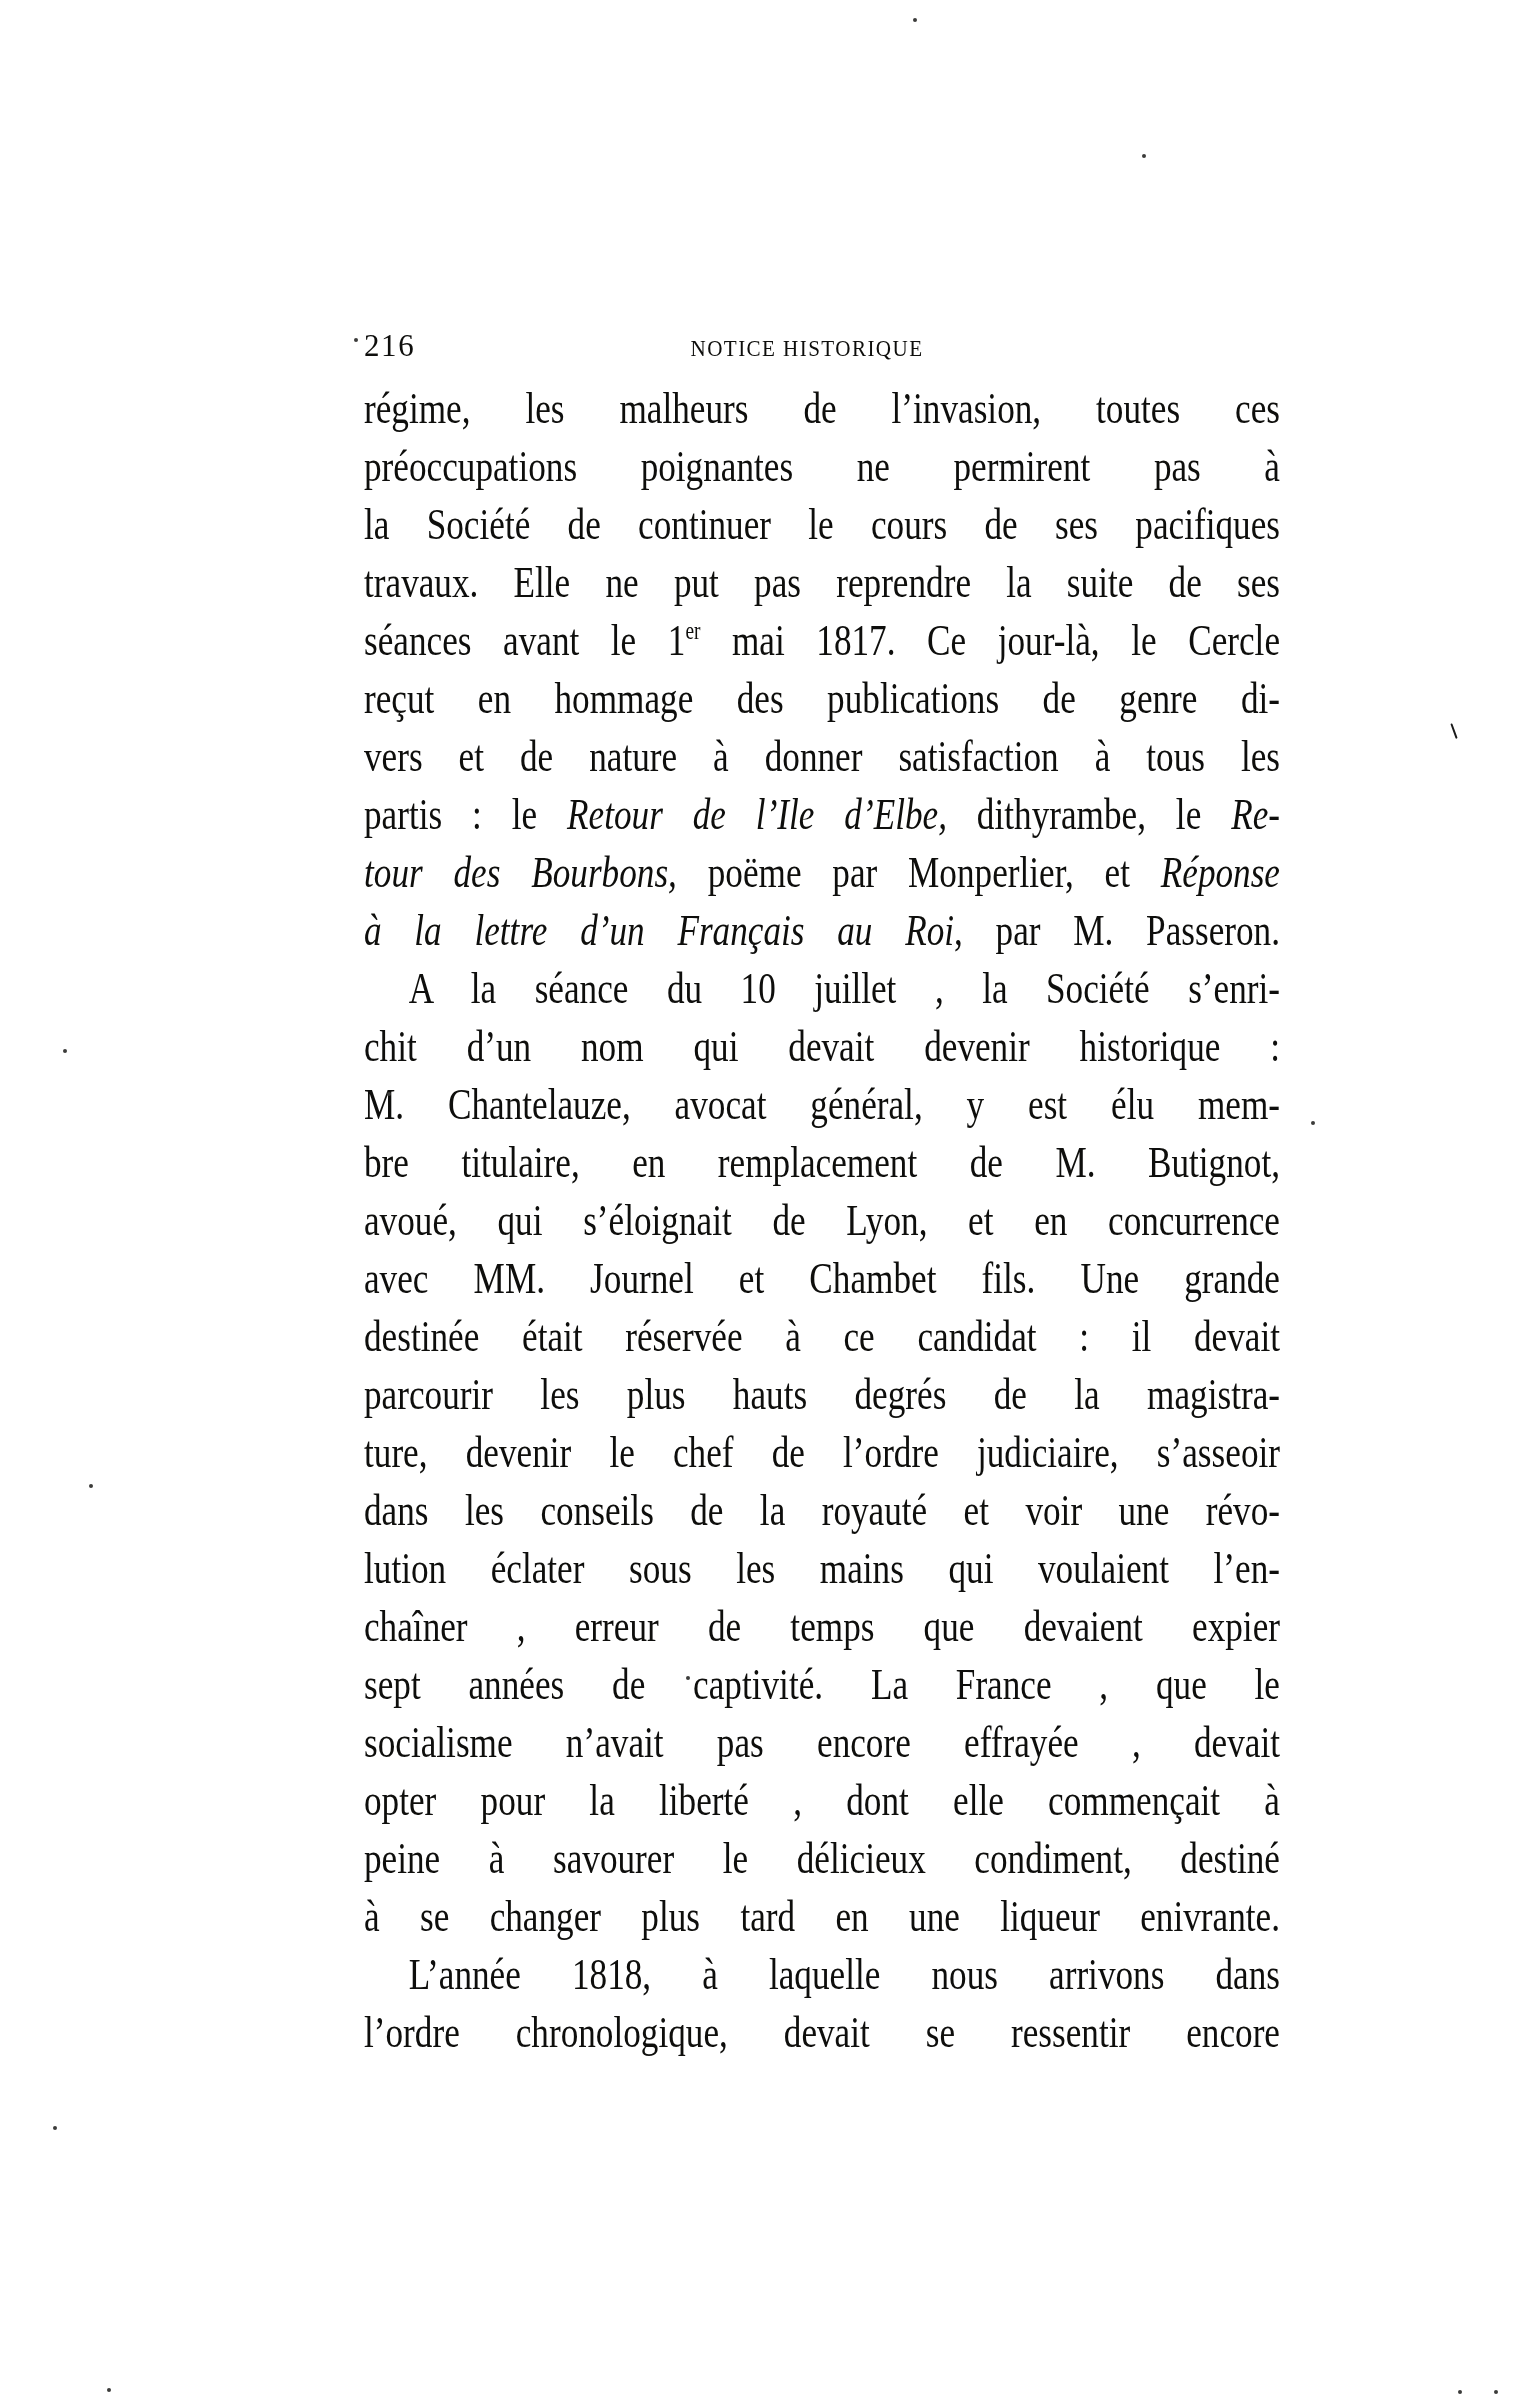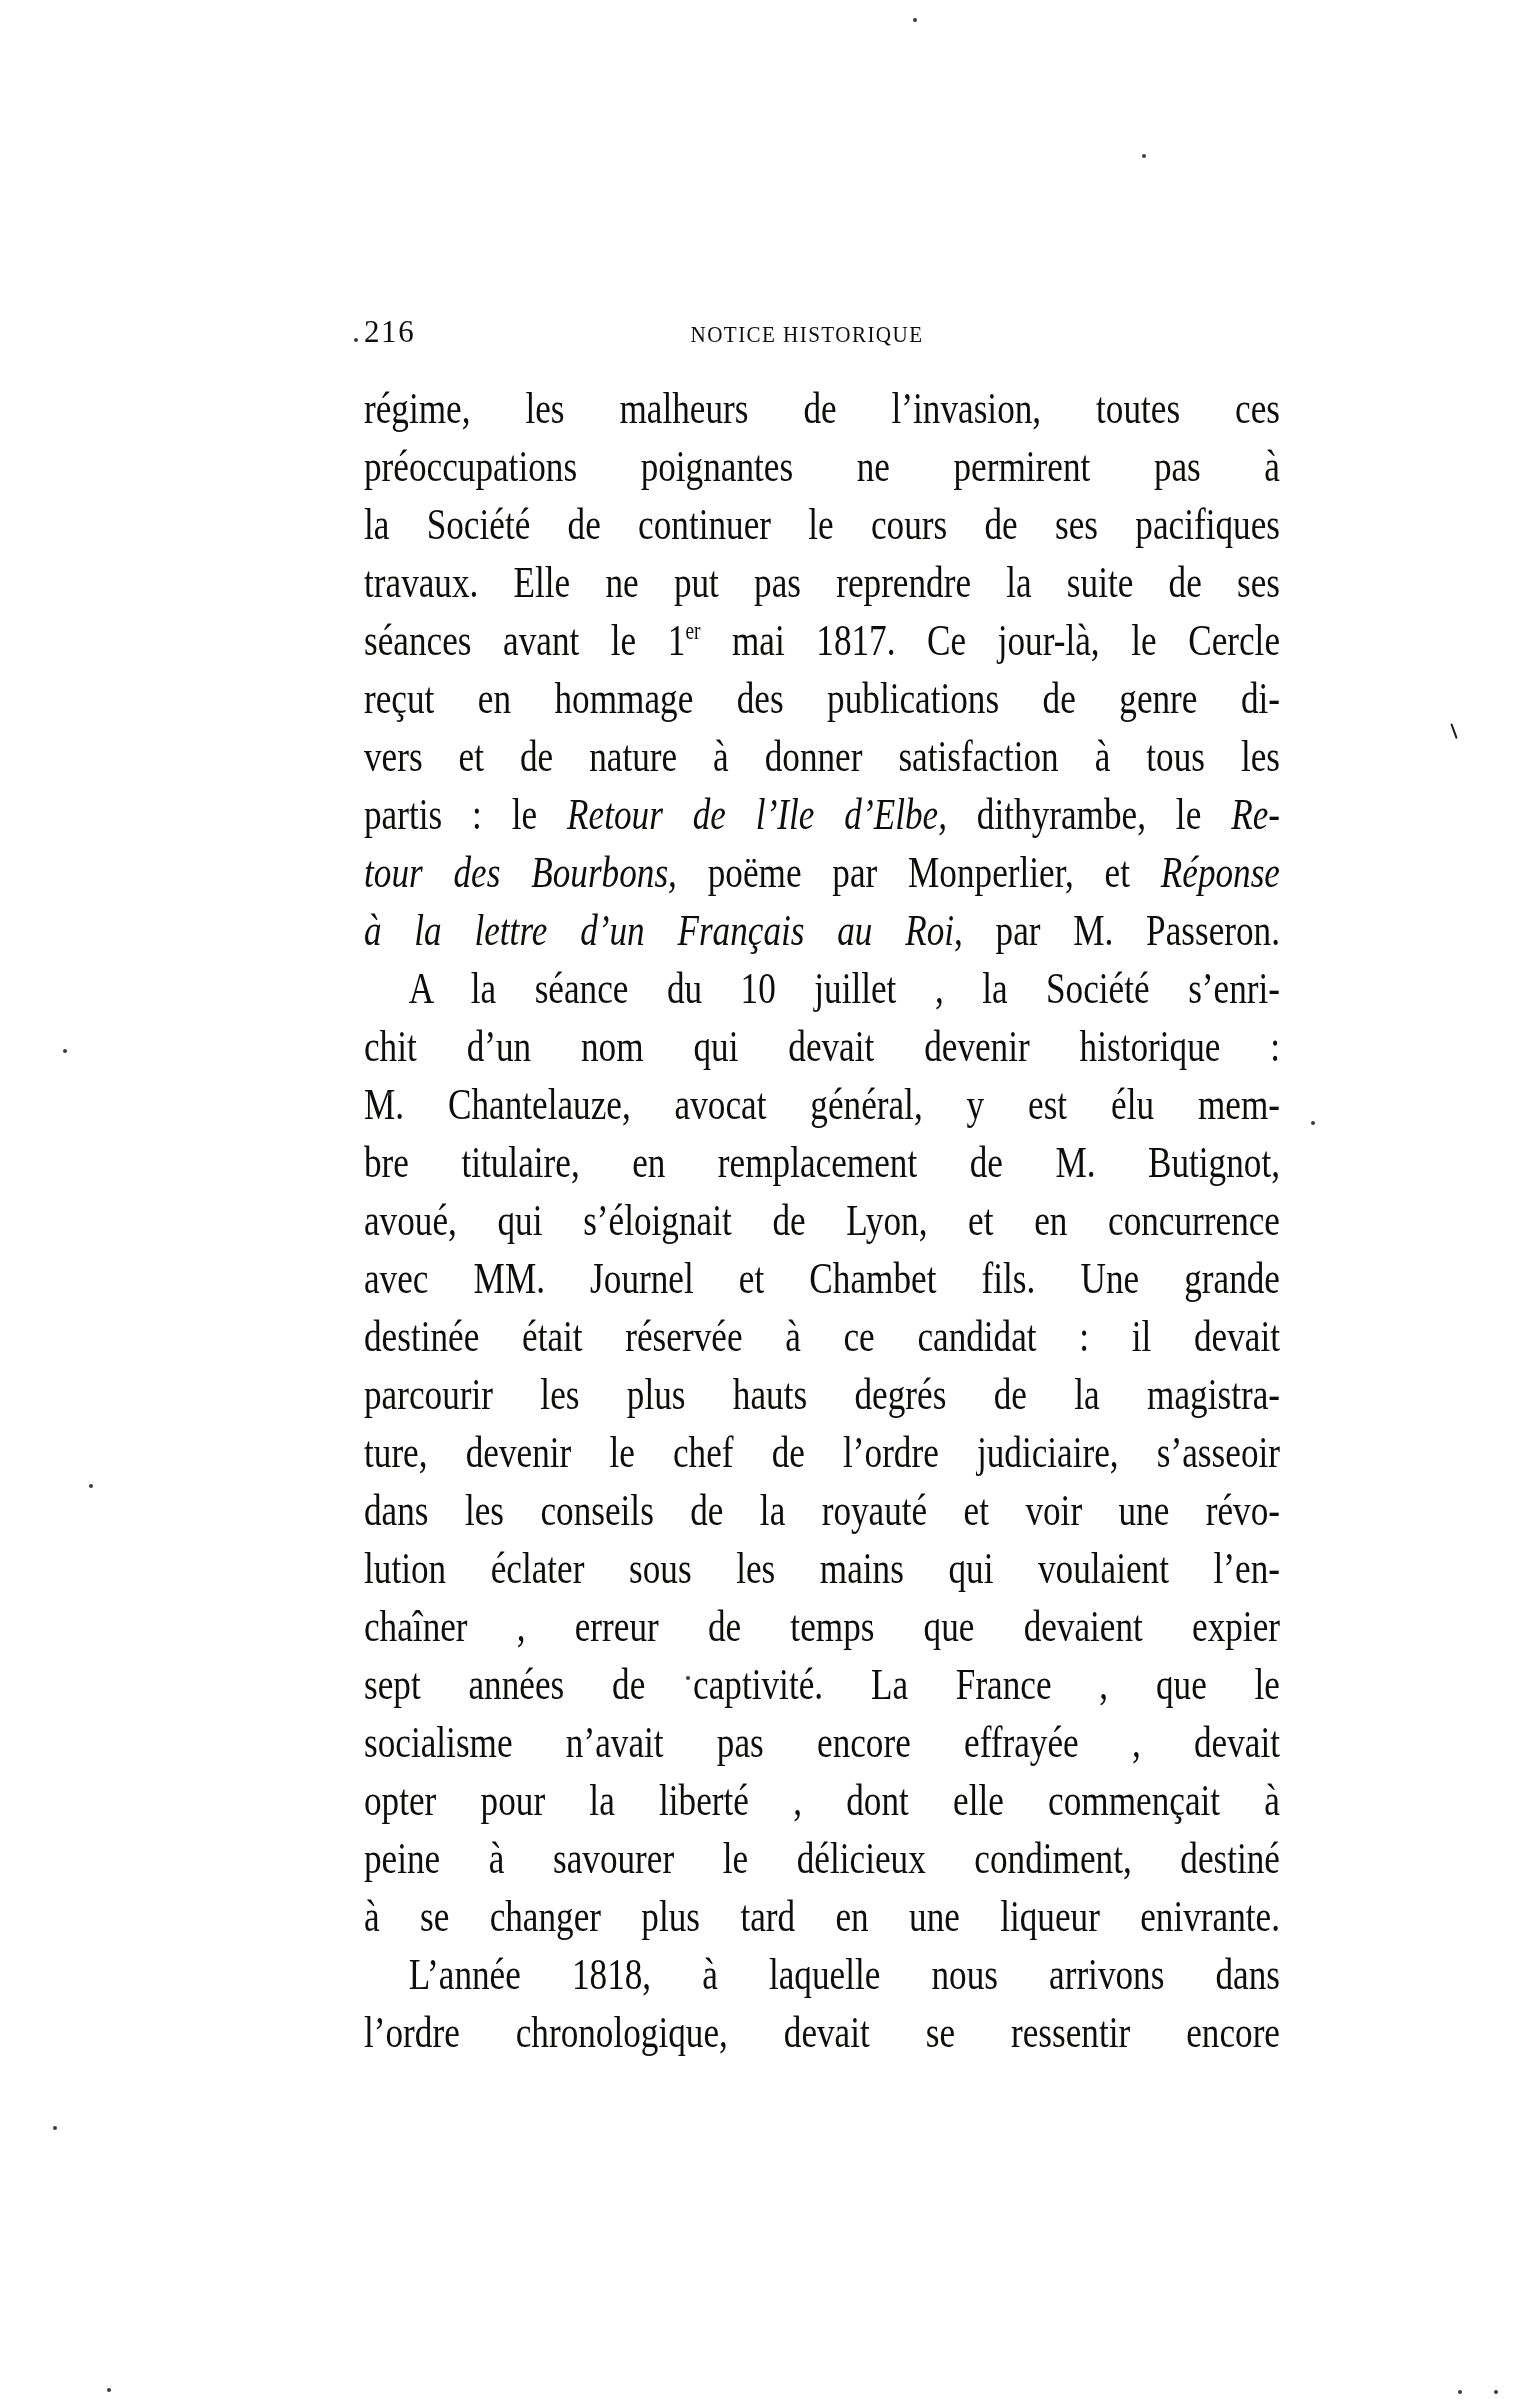--- a/index.html
+++ b/index.html
@@ -11,21 +11,21 @@
     height: 2401px;
     background: #ffffff;
     color: #0e0e0c;
     font-family: "Liberation Serif", "DejaVu Serif", serif;
     overflow: hidden;
   }
 
   
   .running-head {
     position: absolute;
-    top: 316px;
+    top: 330px;
     left: 364px;
     width: 916px;
     height: 36px;
   }
   .page-number {
     position: absolute;
     left: 0;
     top: 0;
     font-size: 31px;
     line-height: 32px;

